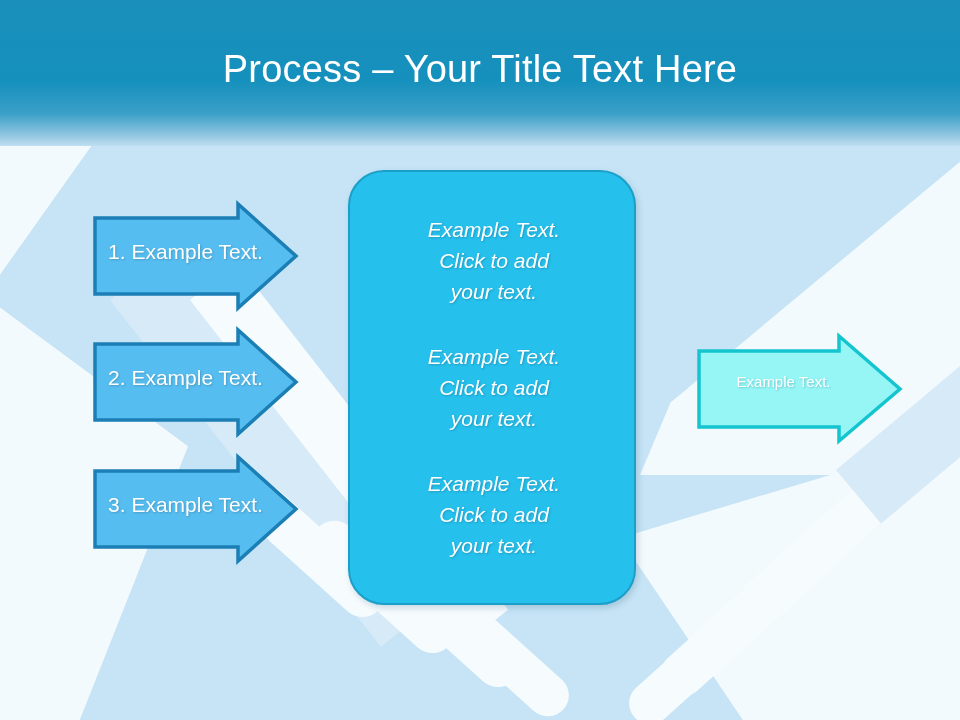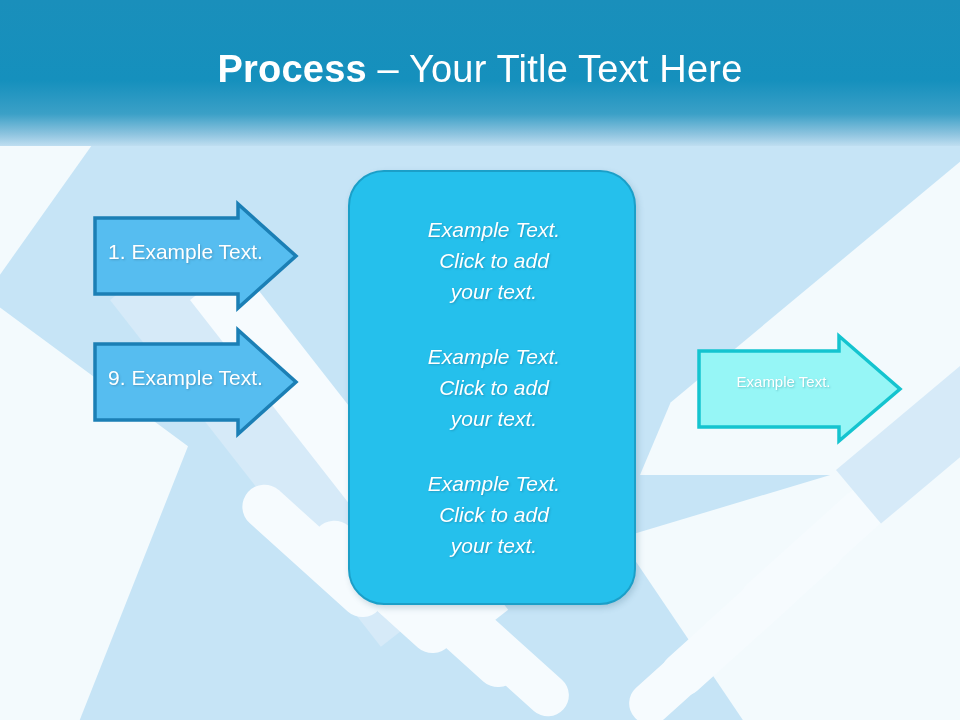--- a/index.html
+++ b/index.html
@@ -89,21 +89,21 @@
     position: absolute;
     left: 0; top: 46px;
     width: 960px;
     text-align: center;
     font-size: 38px;
     color: #ffffff;
     letter-spacing: 0.2px;
     white-space: pre;
     line-height: 46px;
   }
-  .title .t-bold { font-weight: bold; }
+  .title .t-bold { font-weight: normal; }
   .title .t-light { font-weight: normal; }
 
   
   .arrow-left {
     position: absolute;
     width: 205px;
     height: 108px;
   }
   .arrow-left .arrow-svg {
     position: absolute;
@@ -217,23 +217,29 @@
     <svg class="arrow-svg" viewBox="0 0 205 108">
       <polygon points="2,16 145,16 145,2 203,54 145,106 145,92 2,92" fill="#56bdf0" stroke="#1b7fb5" stroke-width="3.5" stroke-linejoin="miter"></polygon>
     </svg>
     <div class="arrow-label">1. Example Text.</div>
   </div>
 
   <div class="arrow-left" id="arrow2">
     <svg class="arrow-svg" viewBox="0 0 205 108">
       <polygon points="2,16 145,16 145,2 203,54 145,106 145,92 2,92" fill="#56bdf0" stroke="#1b7fb5" stroke-width="3.5" stroke-linejoin="miter"></polygon>
     </svg>
-    <div class="arrow-label">9. Example Text.</div>
-  </div>
-
+    <div class="arrow-label">2. Example Text.</div>
+  </div>
+
+  <div class="arrow-left" id="arrow3">
+    <svg class="arrow-svg" viewBox="0 0 205 108">
+      <polygon points="2,16 145,16 145,2 203,54 145,106 145,92 2,92" fill="#56bdf0" stroke="#1b7fb5" stroke-width="3.5" stroke-linejoin="miter"></polygon>
+    </svg>
+    <div class="arrow-label">3. Example Text.</div>
+  </div>
 
   <div class="center-box">
     <div class="center-inner">
       <p class="center-para">Example Text.
 Click  to add
 your text.</p>
       <p class="center-para">Example Text.
 Click  to add
 your text.</p>
       <p class="center-para">Example Text.

